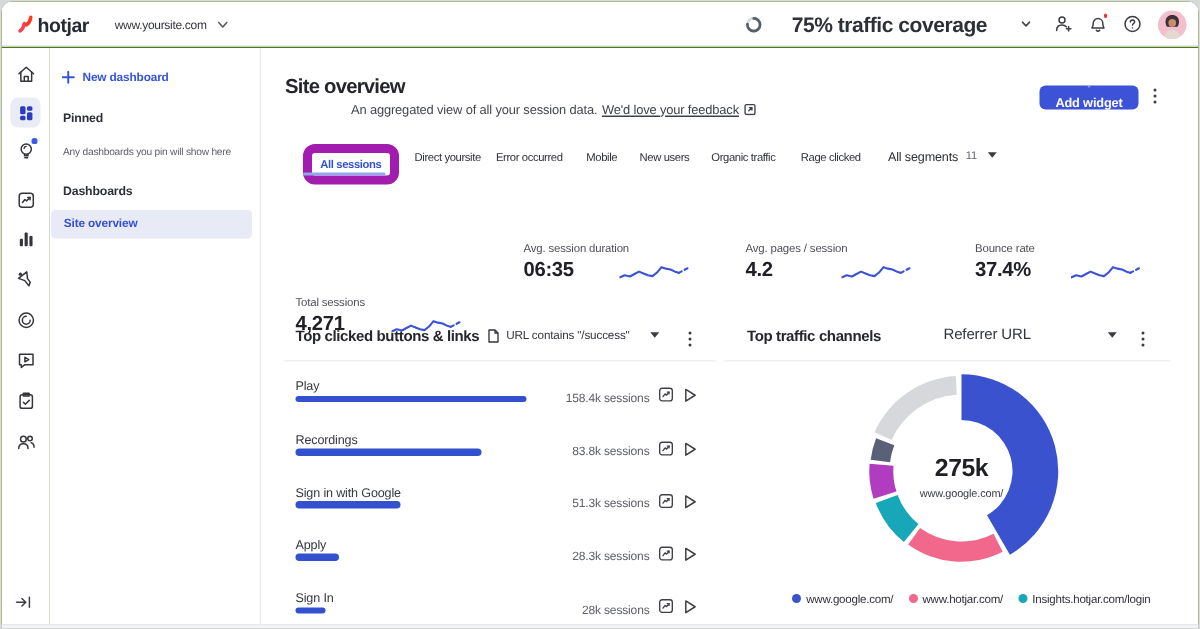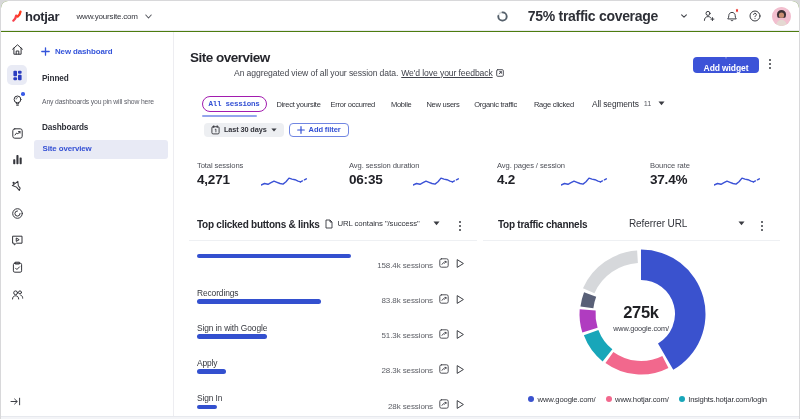--- a/index.html
+++ b/index.html
@@ -39,21 +39,21 @@
   .page-title { position:absolute; left:16px; top:18px; font-size:13.5px; font-weight:700; color:#25262c; letter-spacing:-0.5px; }
   .subtitle { position:absolute; left:16px; top:35.5px; font-size:8.6px; color:#45474f; display:flex; align-items:center; gap:3px; letter-spacing:-0.1px;margin-left:44px; }
   .subtitle a { color:#3f414a; text-decoration:underline; cursor:pointer; }
   .add-widget { position:absolute; left:519px; top:25px; width:66px; height:15.5px; border:none; border-radius:4px; background:#3c53d8; color:#fff; font-size:8.5px; font-weight:700; display:flex; align-items:center; justify-content:center; gap:4px; cursor:pointer; font-family:inherit; letter-spacing:-0.1px;flex-direction:column; }
   .kebab { display:flex; flex-direction:column; gap:1.6px; cursor:pointer; }
   .kebab i { width:2.3px; height:2.3px; border-radius:50%; background:#3a3c42; }
   .kebab-top { position:absolute; left:595px; top:27px; }
 
   .tabs { position:absolute; left:0; right:0; top:64px; height:16px; }
   .tab { position:absolute; top:3.5px; font-size:7.5px; color:#2f3138; cursor:pointer; white-space:nowrap; letter-spacing:-0.25px; }
-  .tab.active { top:0; color:#3350d4; font-weight:700; border:1px solid #a21caf; border-radius:8px; padding:3px 6px;font-family:Liberation Mono, monospace; }
+  .tab.active { top:0; color:#3350d4; font-weight:700; border:6px solid #a21caf; border-radius:8px; padding:3px 6px; }
   .tab-underline { position:absolute; top:83px; height:2.4px; background:#94a5ec; border-radius:2px; }
   .segments { position:absolute; left:418px; top:63px; height:17px; display:flex; align-items:center; gap:4px; cursor:pointer; }
   .segments .s-lbl { font-size:8.4px; color:#2e3037; letter-spacing:-0.1px; }
   .segments .s-count { font-size:7.4px; color:#5f6168; margin-left:1px; }
   .segments svg { margin-left:3px; }
 
   .filter-row { position:absolute; left:30px; top:90.5px; display:flex; gap:5px; align-items:center; }
   .date-pill { height:14px; background:#edeff2; border-radius:4px; display:flex; align-items:center; gap:4px; padding:0 7px; font-size:7.3px; font-weight:700; color:#33343b; cursor:pointer; letter-spacing:-0.1px; }
   .add-filter { height:14px; border:1px solid #7186e2; background:#fff; border-radius:4px; display:flex; align-items:center; gap:4px; padding:0 7px; font-size:7.5px; font-weight:700; color:#3350d4; cursor:pointer; font-family:inherit; letter-spacing:-0.1px; }
 
@@ -280,39 +280,20 @@
         </div>
     <div class="tab-underline" id="tab-underline" style="left: 28px; width: 55px;"></div>
     <div class="segments">
       <span class="s-lbl">All segments</span>
       <span class="s-count">11</span>
       <svg width="7" height="5" viewBox="0 0 7 5">
             <path d="M0.5,0.5 L3.5,4.2 L6.5,0.5 Z" fill="#3a3c42"></path>
           </svg>
     </div>
 
-    <div class="filter-row">
-      <div class="date-pill">
-        <svg width="9" height="10" viewBox="0 0 9 10" fill="none" stroke="#33343b" stroke-width="0.9" stroke-linecap="round">
-          <rect x="0.9" y="1.7" width="7.2" height="7.2" rx="1.2"></rect>
-              <path d="M2.8,0.7 V2.6 M6.2,0.7 V2.6"></path>
-              <path d="M4.2,4.4 L4.9,4.1 V6.9" stroke-width="0.8"></path>
-        </svg>
-        <span>Last 30 days</span>
-        <svg width="6" height="4" viewBox="0 0 6 4">
-              <path d="M0.4,0.4 L3,3.4 L5.6,0.4 Z" fill="#3a3c42"></path>
-            </svg>
-      </div>
-      <button class="add-filter">
-        <svg width="8" height="8" viewBox="0 0 8 8">
-              <path d="M4,0.7 V7.3 M0.7,4 H7.3" stroke="#3350d4" stroke-width="1.2" stroke-linecap="round"></path>
-            </svg>
-        <span>Add filter</span>
-      </button>
-    </div>
 
     <div id="metrics"></div>
 
     <h2 class="card-title" style="left:23px">Top clicked buttons &amp; links</h2>
     <div class="dd-left">
       <svg width="8" height="10" viewBox="0 0 8 10" fill="none" stroke="#33353c" stroke-width="0.9" stroke-linejoin="round">
         <path d="M1,1 H5 L7,3 V9 H1 Z"></path>
             <path d="M5,1 V3 H7"></path>
       </svg>
       <span>URL contains "/success"</span>
@@ -337,20 +318,21 @@
           <i></i>
           <i></i>
           <i></i>
         </span>
 
     <div class="divider div-left"></div>
     <div class="divider div-right"></div>
 
     <div id="bar-rows">
           <div class="bar-row" style="top: 220.3px;">
+            <div class="b-lbl">Play</div>
             <div class="b-bar" style="background:#3350cf;width:154px"></div>
             <div class="b-val">158.4k sessions</div>
             <span class="b-ic1">
               <svg width="10" height="10" viewBox="0 0 10 10" fill="none" stroke="currentColor" stroke-width="0.9" stroke-linecap="round" stroke-linejoin="round">
                 <rect x="0.8" y="0.8" width="8.4" height="8.4" rx="1.6"></rect>
                 <path d="M3,6.4 L4.4,4.6 L5.4,5.4 L7,3.4"></path>
                 <path d="M5.8,3.4 H7 V4.6"></path>
               </svg>
             </span>
             <span class="b-ic2">
@@ -448,21 +430,21 @@
           </span>
           <span class="leg-item">
             <i class="leg-dot" style="background:#f2688d"></i>
             <span>www.hotjar.com/</span>
           </span>
           <span class="leg-item">
             <i class="leg-dot" style="background:#18a6b9"></i>
             <span>Insights.hotjar.com/login</span>
           </span>
         </div>
-  <div class="metric" style="left: 23px;">
+  <div class="metric" style="left: 23px; margin-top: 36px;">
           <div class="m-lbl">Total sessions</div>
           <div class="m-val">4,271</div>
           <svg class="spark" width="47" height="12" viewBox="0 -1 47 11">
             <path d="M0,8.5 L3.5,7 L7,7.8 L10,6.2 L13,4.6 L16,5.8 L19,7 L22,7.6 L25,5.2 L28,1.6 L31,2.6 L34,3.2 L37,4.6 L39.5,5.4" fill="none" stroke="#3b52d6" stroke-width="1.4" stroke-linecap="round" stroke-linejoin="round"></path>
             <path d="M39.5,5.4 L46,2" fill="none" stroke="#3b52d6" stroke-width="1.4" stroke-linecap="round" stroke-dasharray="2.2 2.2"></path>
           </svg>
         </div>
         <div class="metric" style="left: 175px;">
           <div class="m-lbl">Avg. session duration</div>
           <div class="m-val">06:35</div>

